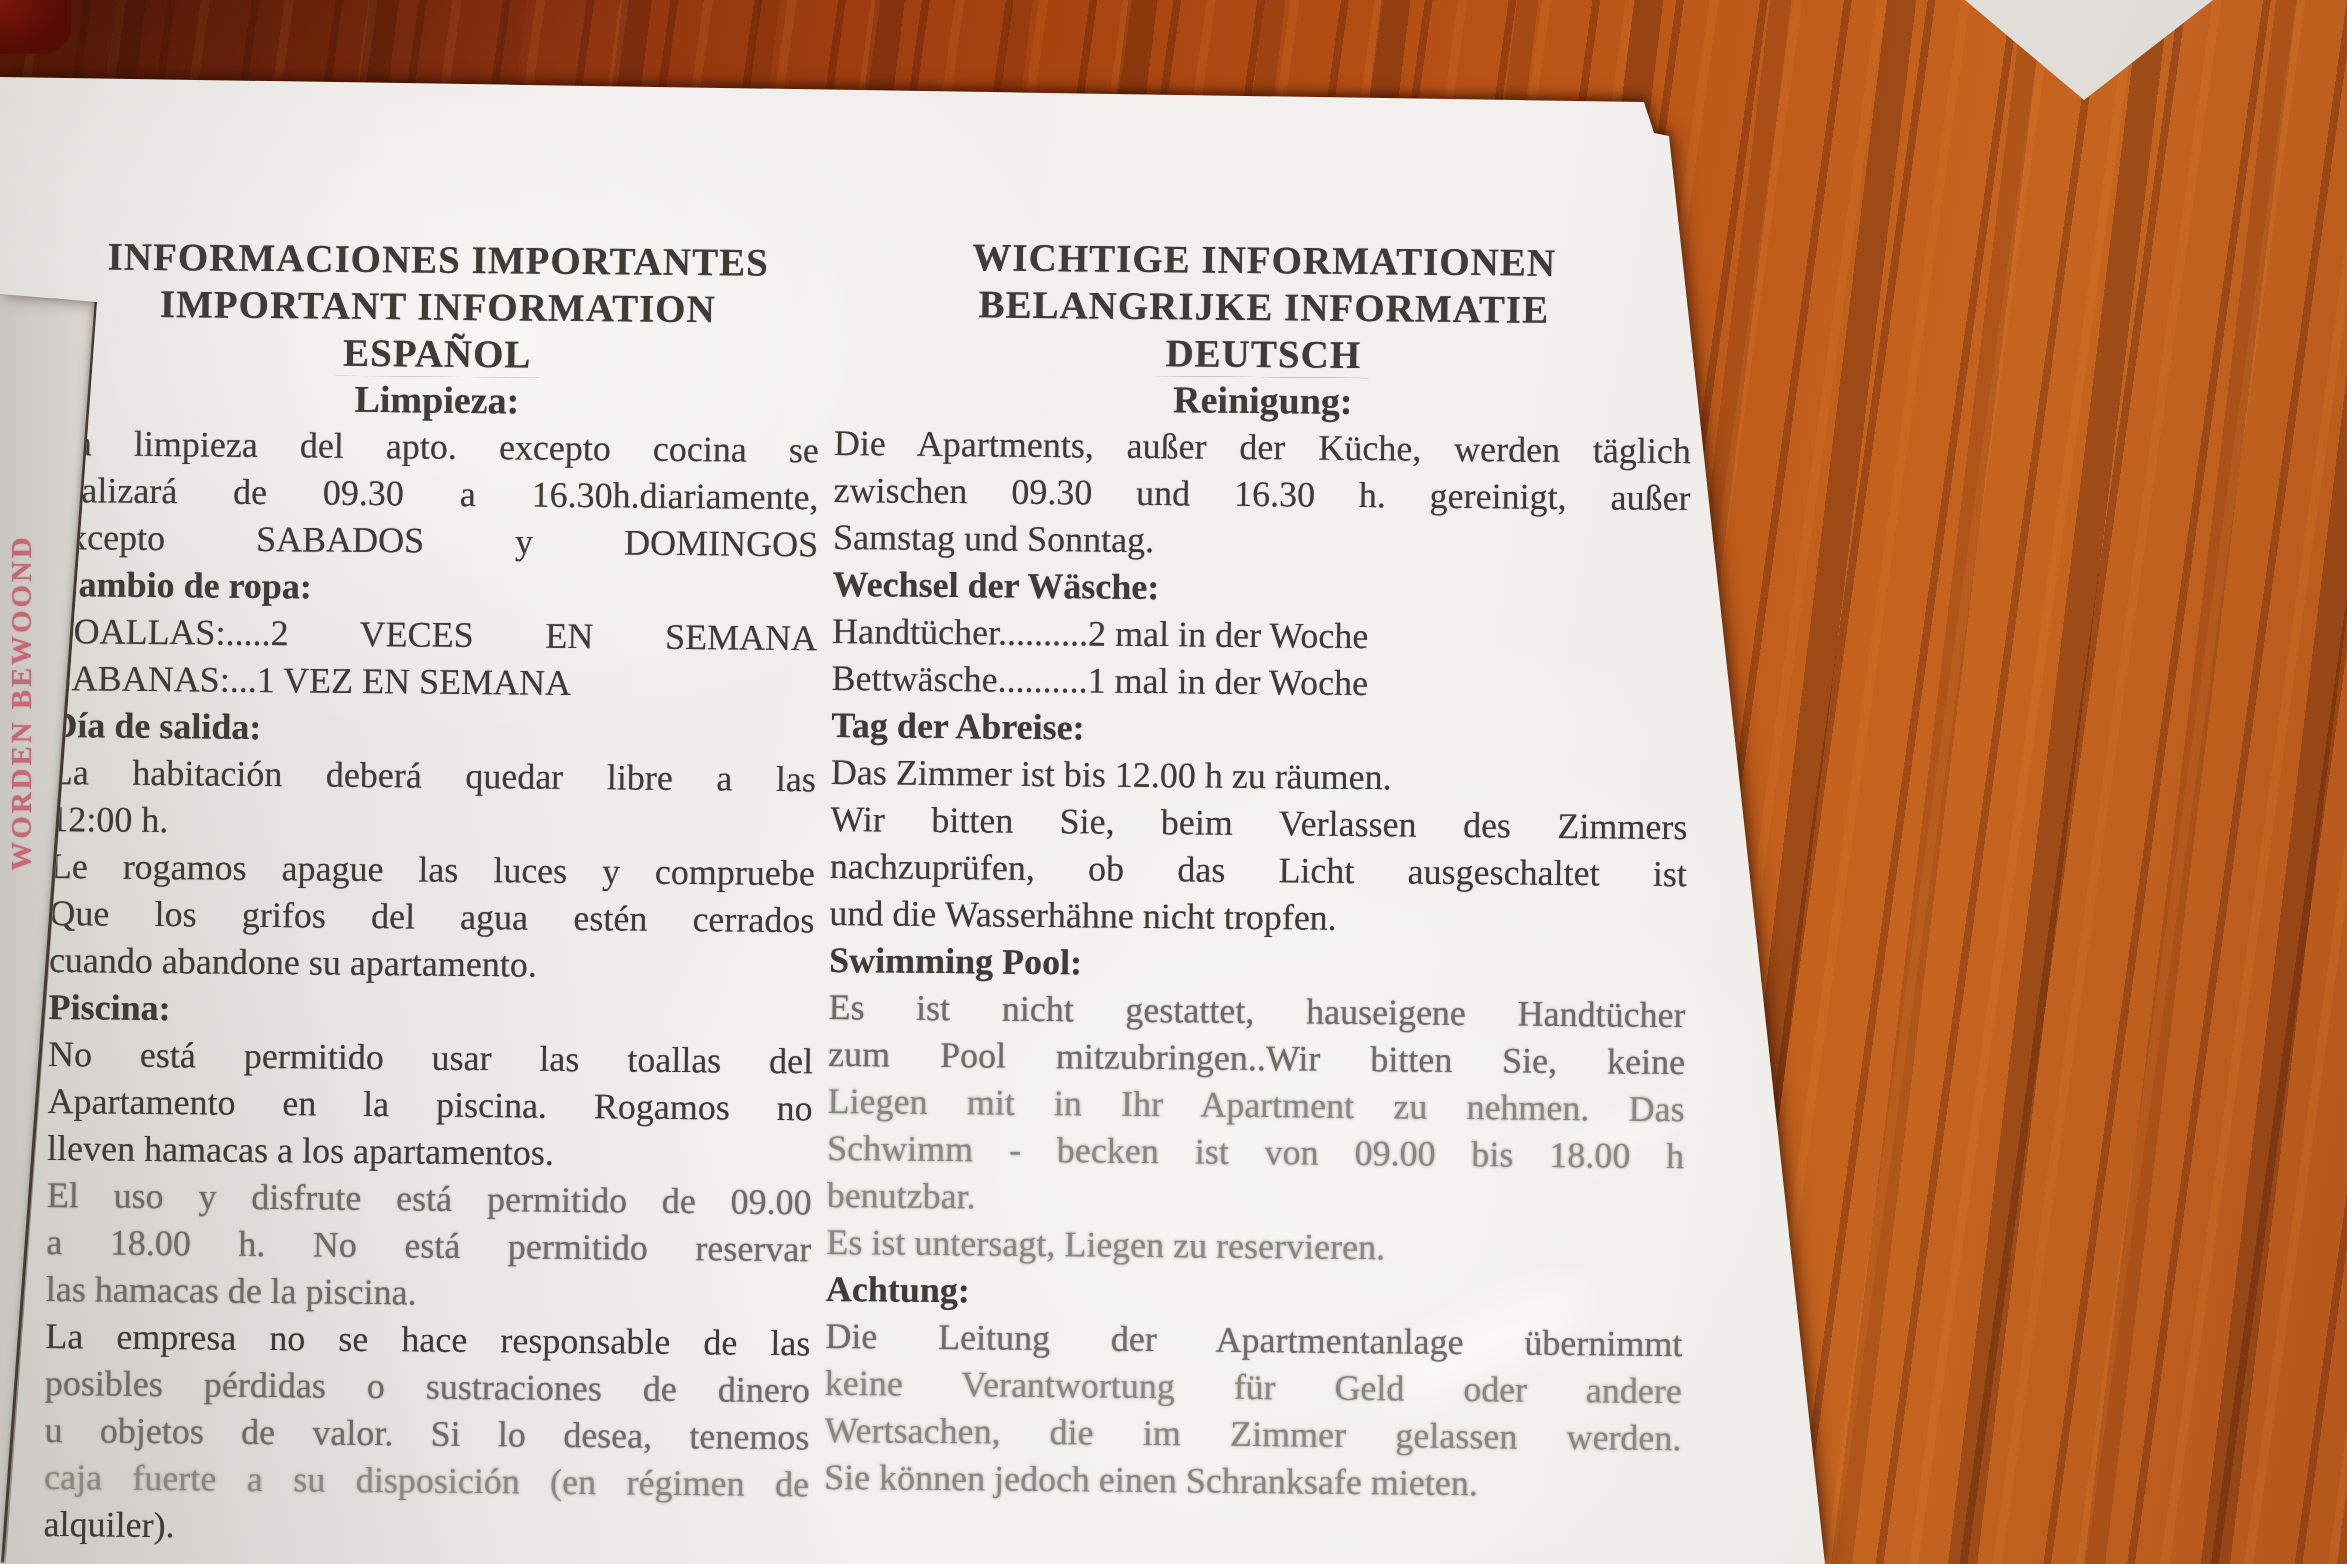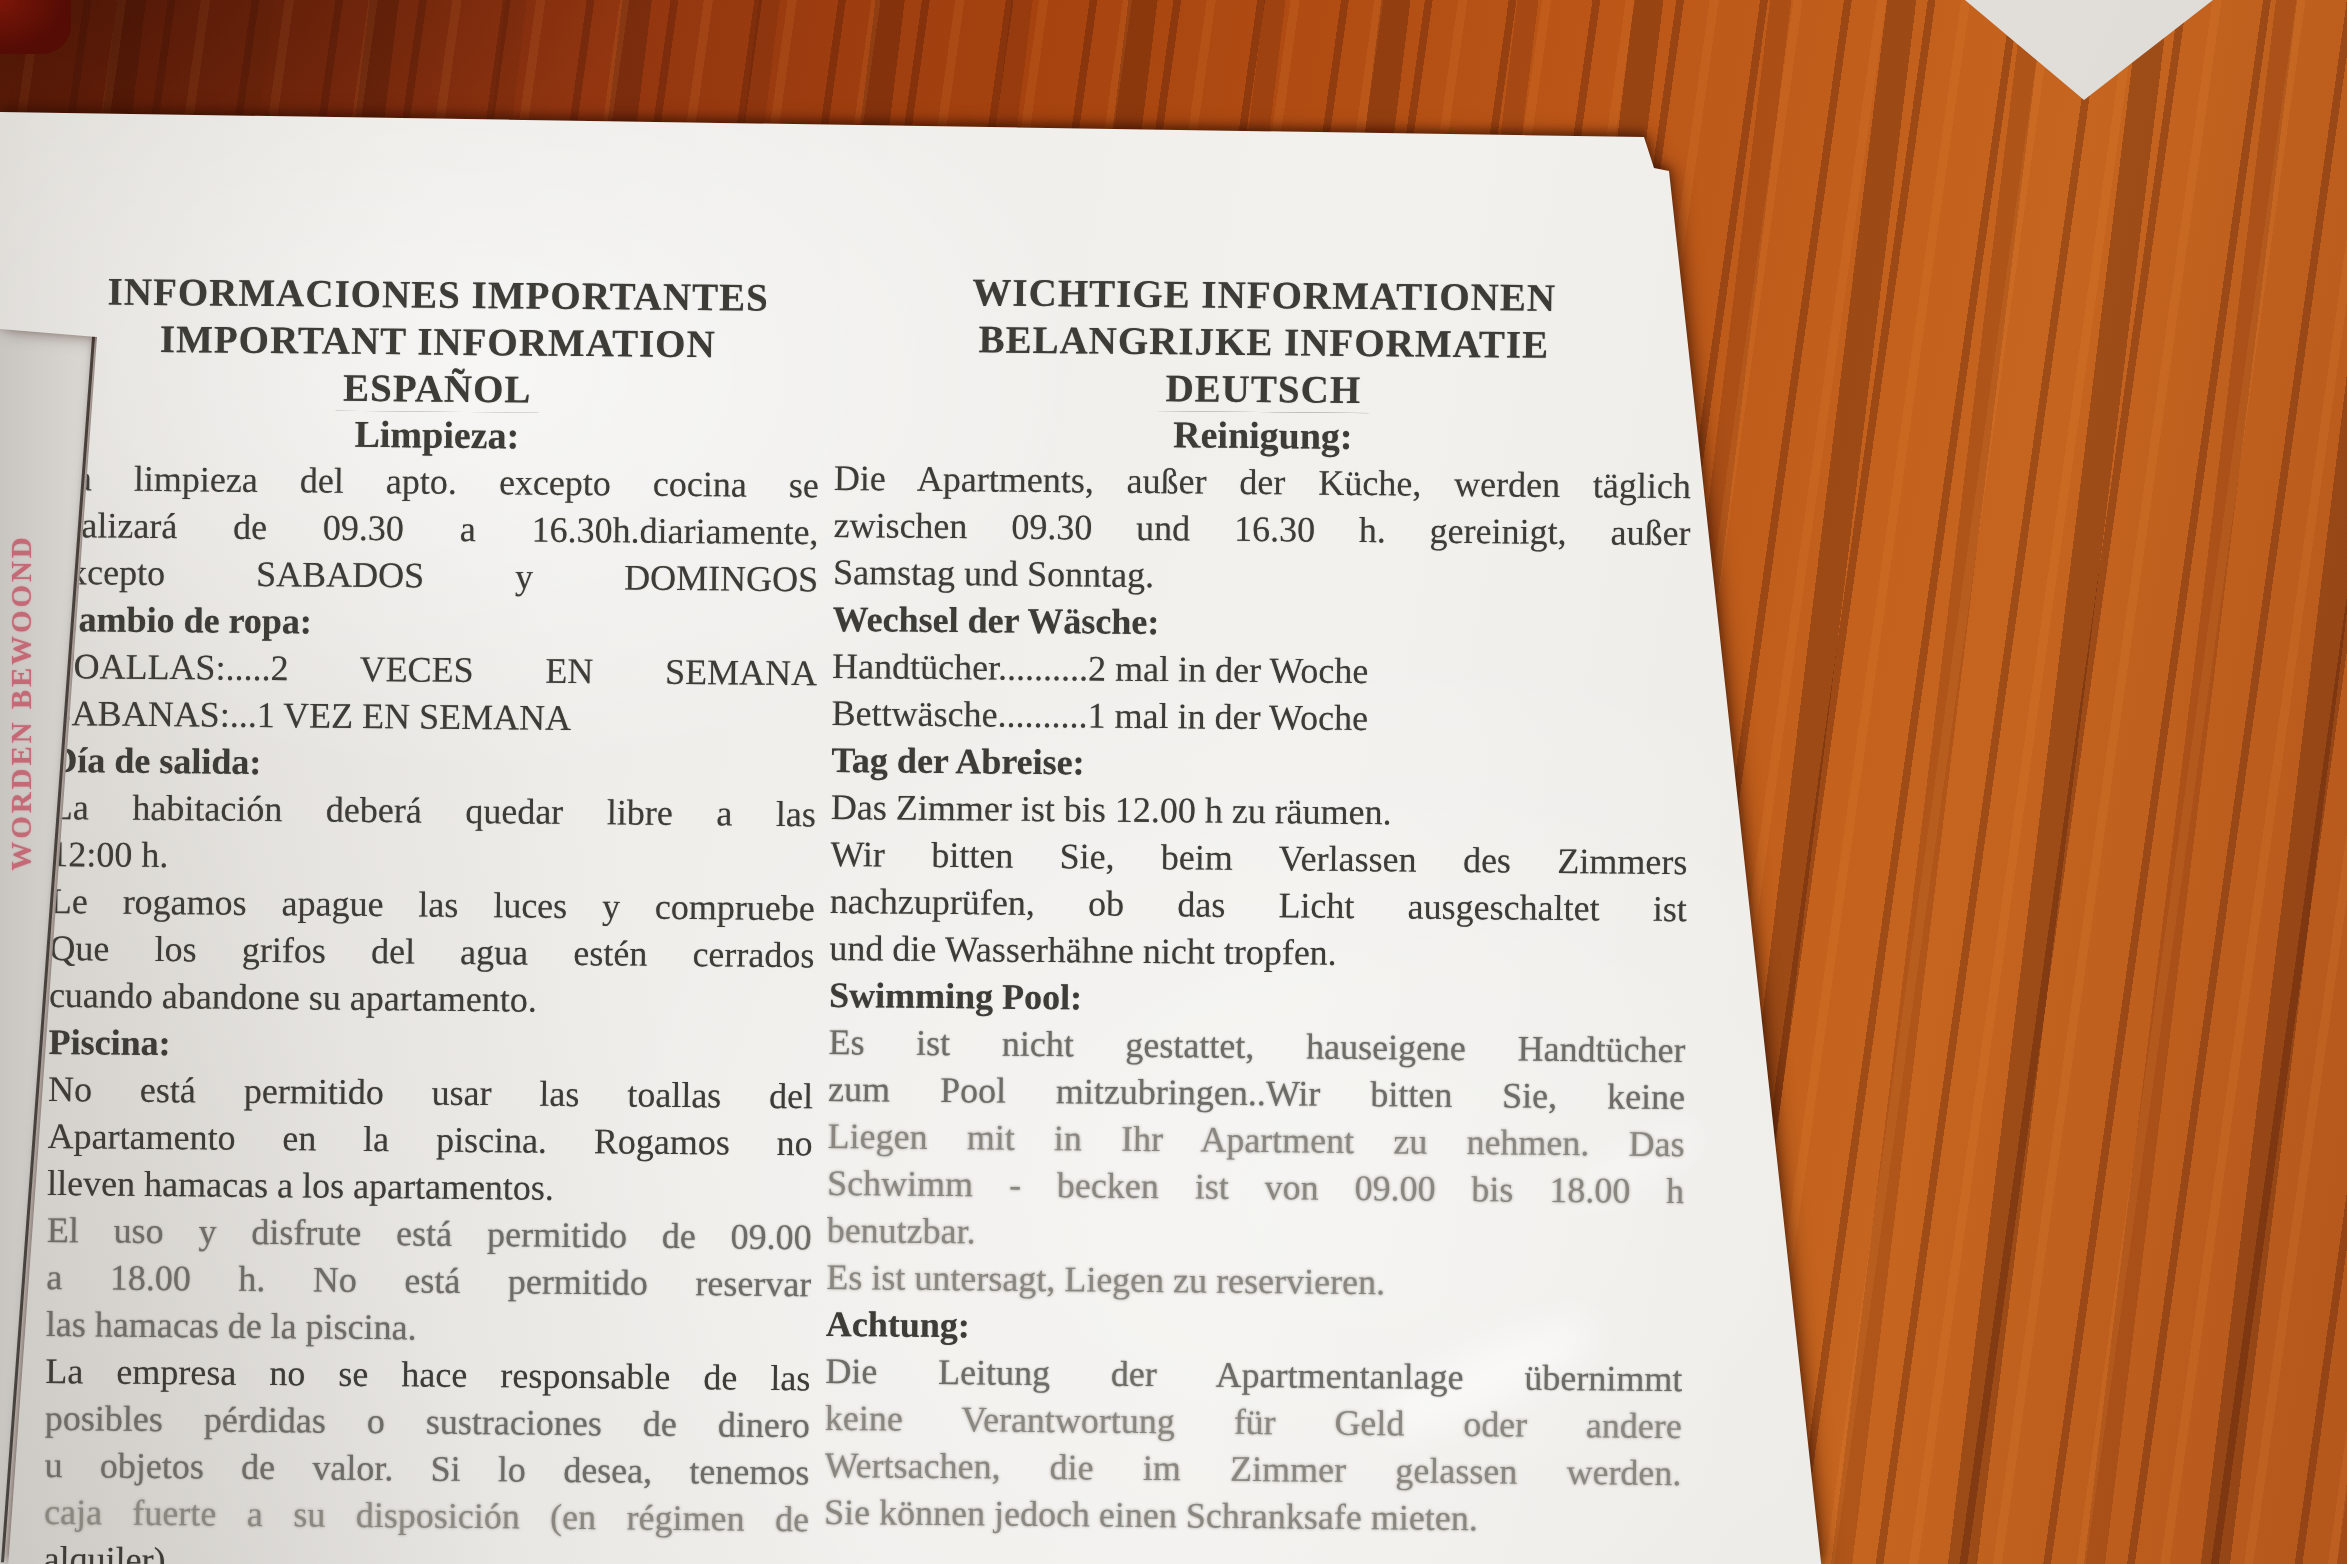--- a/index.html
+++ b/index.html
@@ -57,21 +57,20 @@
   }
   .paper {
     position:absolute; inset:0;
     clip-path:polygon(0px 77px, 1644px 102px, 1654px 133px, 1669px 136px,
                       1825px 1564px, 5.8px 1564px, 97px 302px, 0px 294px);
     background:
       radial-gradient(869px 579px at 483px 338px, rgba(255,255,255,0.55), rgba(255,255,255,0) 70%),
       radial-gradient(1062px 772px at 1352px 1159px, rgba(255,255,255,0.30), rgba(255,255,255,0) 75%),
       linear-gradient(72deg, rgba(125,120,112,0.28) 0%, rgba(125,120,112,0.06) 18%, rgba(0,0,0,0) 30%),
       linear-gradient(100deg, #e7e5e0 0%, #efeeeb 30%, #f2f1ee 55%, #ebe9e4 85%, #e6e4df 100%);
-    margin-top: 35px;
   }
   .glare1, .glare2 {
     position:absolute; background:rgba(255,255,255,0.5); border-radius:50%;
     filter:blur(15.4px);
   }
   .glare1 { left:1371px; top:1313px; width:232px; height:58px; transform:rotate(-25deg); }
   .glare2 { left:1564px; top:1110px; width:145px; height:39px; transform:rotate(-30deg); opacity:.7; }
   
   .col {
     position:absolute; color:#3e3c37;

